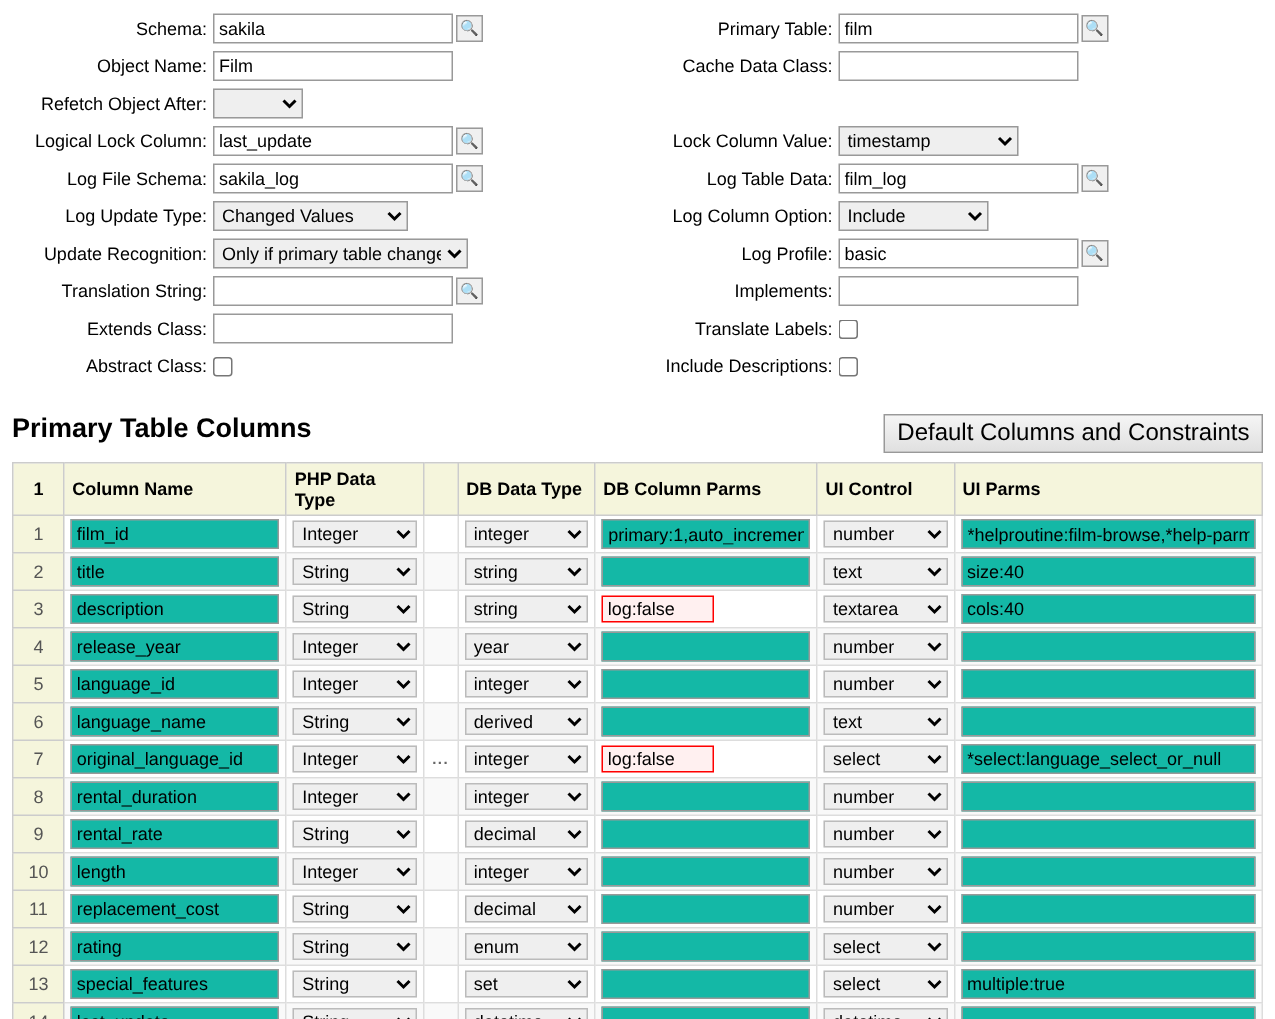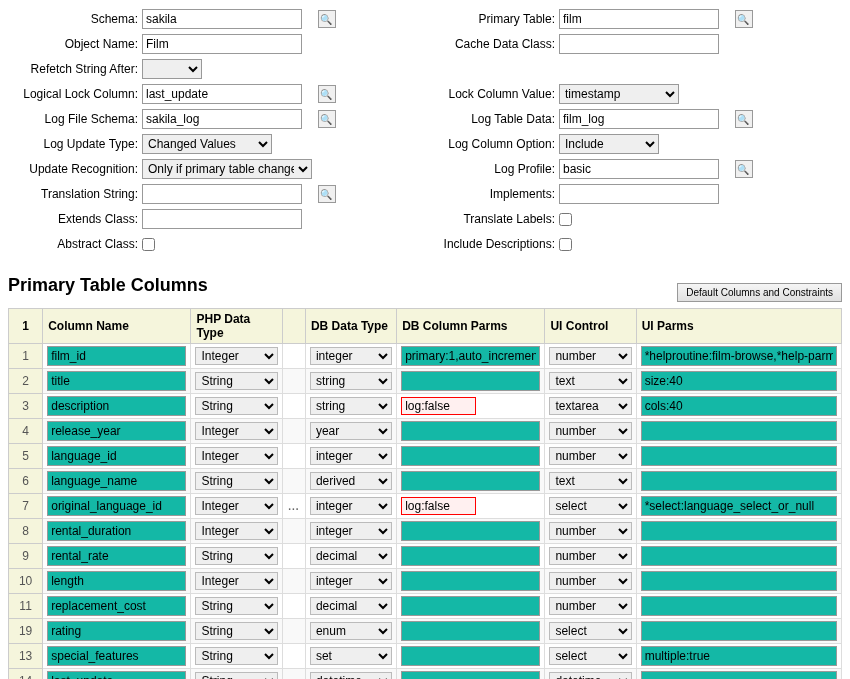--- a/index.html
+++ b/index.html
@@ -7,27 +7,27 @@
     
     .form-grid { display: grid; grid-template-columns: 1fr 1fr; gap: 0; margin-bottom: 10px; }
     .form-col { display: flex; flex-direction: column; gap: 3px; }
     .form-row { display: flex; align-items: center; gap: 4px; min-height: 22px; }
     .form-label { width: 130px; text-align: right; flex-shrink: 0; color: #000; }
     
     input[type="text"] { height: 20px; border: 1px solid #999; padding: 1px 3px; font-size: 12px; }
     select { height: 20px; border: 1px solid #999; font-size: 12px; padding: 0 1px; }
     input[type="checkbox"] { width: 13px; height: 13px; }
     
-    .input-with-icon { display: flex; align-items: center; gap: 16px; }
+    .input-with-icon { display: flex; align-items: center; gap: 2px; }
     .search-icon-btn { width: 18px; height: 18px; border: 1px solid #999; background: #f0f0f0; cursor: pointer; display: flex; align-items: center; justify-content: center; font-size: 10px; }
     
     .section-title { font-size: 18px; font-weight: bold; margin: 10px 0 6px 0; }
     .section-header { display: flex; align-items: flex-end; justify-content: space-between; margin-bottom: 6px; }
     
-    .default-btn { border: 1px solid #999; background: linear-gradient(to bottom, #f5f5f5, #e0e0e0); padding: 3px 8px; cursor: pointer; font-size: 10px; }
+    .default-btn { border: 1px solid #999; background: linear-gradient(to bottom, #f5f5f5, #e0e0e0); padding: 3px 8px; cursor: pointer; font-size: 16px; }
     
     table { border-collapse: collapse; width: 100%; font-size: 12px; }
     
     .col-header { background-color: #f5f5dc; border: 1px solid #ccc; padding: 3px 5px; font-weight: bold; text-align: left; }
     .col-num { background-color: #f5f5dc; border: 1px solid #ccc; padding: 3px 5px; text-align: center; font-weight: bold; width: 30px; }
     
     td { border: 1px solid #ddd; padding: 2px 4px; vertical-align: middle; }
     tr:nth-child(even) td { background-color: #f9f9f9; }
     tr:nth-child(odd) td { background-color: #fff; }
     
@@ -56,21 +56,21 @@
       <div class="input-with-icon">
         <input type="text" style="width: 160px;" value="sakila">
         <button class="search-icon-btn">🔍</button>
       </div>
     </div>
     <div class="form-row">
       <span class="form-label">Object Name:</span>
       <input type="text" style="width: 160px;" value="Film">
     </div>
     <div class="form-row">
-      <span class="form-label">Refetch String After:</span>
+      <span class="form-label">Refetch Object After:</span>
       <select style="width:60px"><option></option></select>
     </div>
     <div class="form-row">
       <span class="form-label">Logical Lock Column:</span>
       <div class="input-with-icon">
         <input type="text" style="width: 160px;" value="last_update">
         <button class="search-icon-btn">🔍</button>
       </div>
     </div>
     <div class="form-row">
@@ -291,21 +291,21 @@
         <td class="row-num">11</td>
         <td><input type="text" class="cell-input" value="replacement_cost" style=""></td>
         <td><select class="cell-select"><option>Integer</option><option selected="">String</option><option>Float</option><option>Boolean</option><option>Date</option></select></td>
         <td class="dots-cell" style="width: 20px; font-size: 10px; color: rgb(102, 102, 102);"></td>
         <td><select class="cell-select"><option>integer</option><option>string</option><option selected="">decimal</option><option>year</option><option>derived</option><option>datetime</option><option>enum</option><option>set</option></select></td>
         <td><input type="text" class="cell-input" style=""></td>
         <td><select class="cell-select"><option>number</option><option>text</option><option>textarea</option><option>select</option><option>datetime</option></select></td>
         <td><input type="text" class="cell-input" style=""></td>
       </tr>
       <tr>
-        <td class="row-num">19</td>
+        <td class="row-num">12</td>
         <td><input type="text" class="cell-input" value="rating" style=""></td>
         <td><select class="cell-select"><option>Integer</option><option selected="">String</option><option>Float</option><option>Boolean</option><option>Date</option></select></td>
         <td class="dots-cell" style="width: 20px; font-size: 10px; color: rgb(102, 102, 102);"></td>
         <td><select class="cell-select"><option>integer</option><option>string</option><option>decimal</option><option>year</option><option>derived</option><option>datetime</option><option selected="">enum</option><option>set</option></select></td>
         <td><input type="text" class="cell-input" style=""></td>
         <td><select class="cell-select"><option>number</option><option>text</option><option>textarea</option><option selected="">select</option><option>datetime</option></select></td>
         <td><input type="text" class="cell-input" style=""></td>
       </tr>
       <tr>
         <td class="row-num">13</td>

